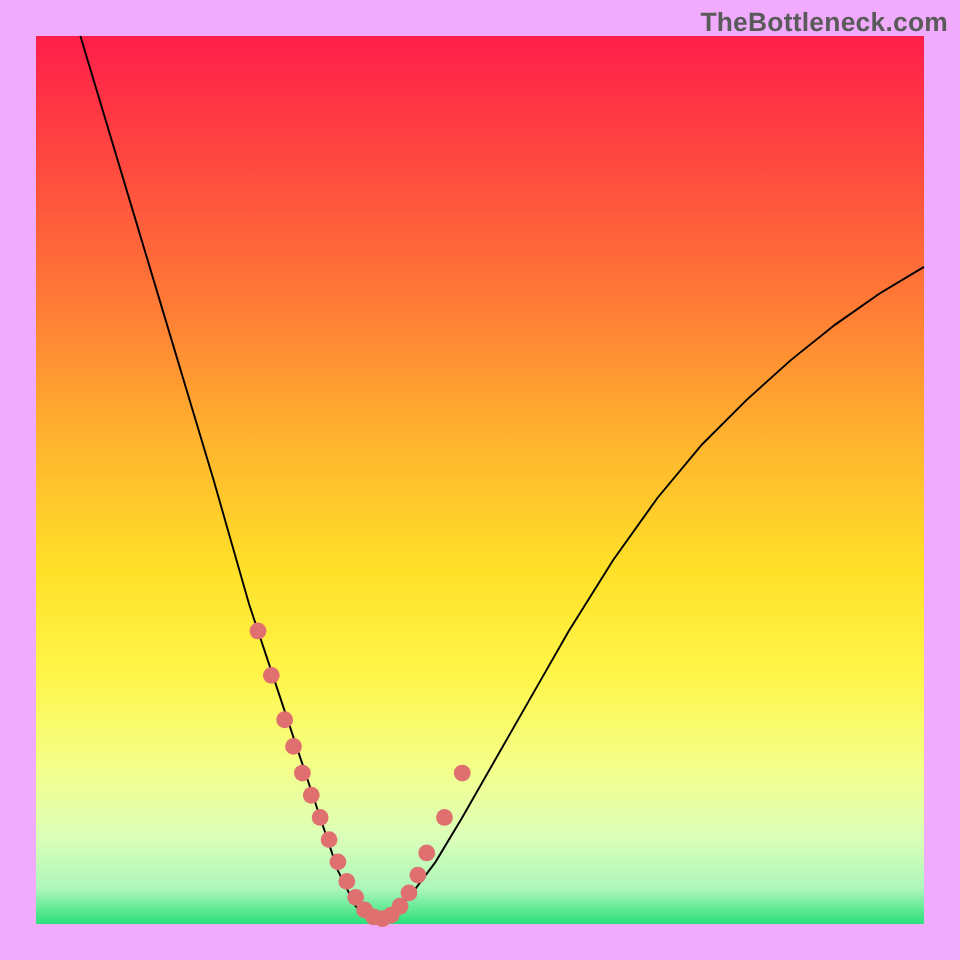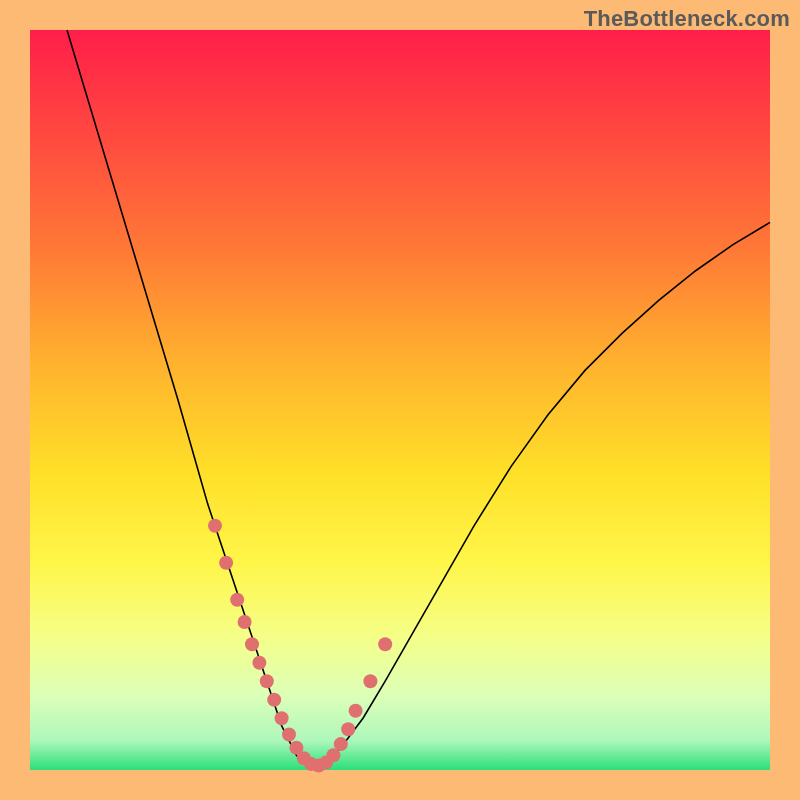--- a/index.html
+++ b/index.html
@@ -7,21 +7,21 @@
     padding: 0;
     width: 800px;
     height: 800px;
     overflow: hidden;
     background: #000;
     font-family: Arial, Helvetica, sans-serif;
   }
   .frame {
     position: absolute;
     inset: 0;
-    background: #fdba74;
+    background: #f0abfc;
   }
   .plot {
     position: absolute;
     left: 30px;
     top: 30px;
     width: 740px;
     height: 740px;
     
     background: linear-gradient(to bottom,
       #ff1e4a 0%,

